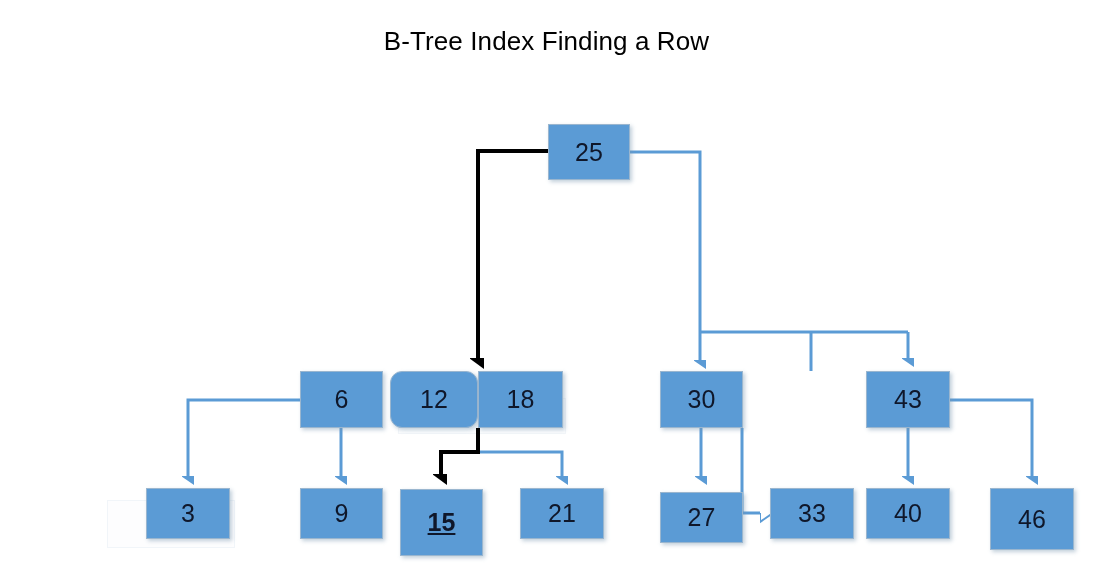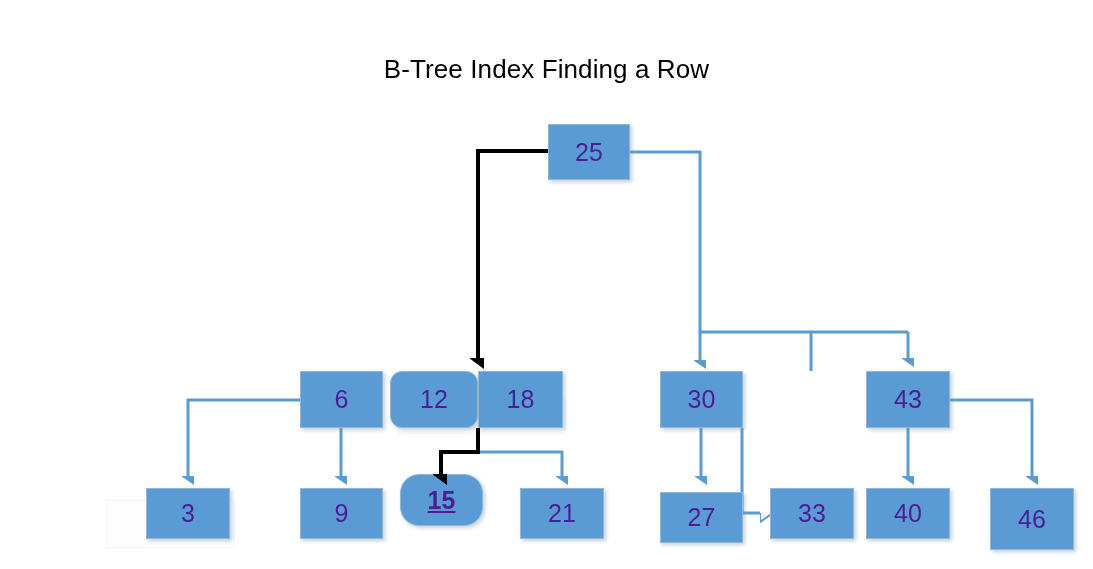--- a/index.html
+++ b/index.html
@@ -24,28 +24,27 @@
     position: absolute;
     left: 0;
     top: 26px;
     width: 1093px;
     text-align: center;
     font-size: 26px;
     color: #000000;
     font-family: "Liberation Sans", sans-serif;
     letter-spacing: 0.1px;
     white-space: nowrap;
-    margin-top: 28px;
   }
   .node {
     position: absolute;
     box-sizing: border-box;
     background: #5B9BD5;
     border: 1px solid #9ab6cf;
-    color: #4c1d95;
+    color: #0f172a;
     display: flex;
     align-items: center;
     justify-content: center;
     font-size: 25px;
     font-family: "Liberation Sans", sans-serif;
     box-shadow: 2px 2px 4px rgba(120,150,175,0.45);
     z-index: 5;
   }
   .node.target {
     font-weight: bold;
@@ -140,21 +139,21 @@
   <div class="node" style="left:548px; top:124px; width:82px; height:56px;">25</div>
 
   <div class="node" style="left:300px; top:371px; width:83px; height:57px;">6</div>
   <div class="node" style="left:390px; top:371px; width:88px; height:57px;border-radius:12px;">12</div>
   <div class="node" style="left:478px; top:371px; width:85px; height:57px;">18</div>
   <div class="node" style="left:660px; top:371px; width:83px; height:57px;">30</div>
   <div class="node" style="left:866px; top:371px; width:84px; height:57px;">43</div>
 
   <div class="node" style="left:146px; top:488px; width:84px; height:51px;">3</div>
   <div class="node" style="left:300px; top:488px; width:83px; height:51px;">9</div>
-  <div class="node target" style="left:400px; top:474px; width:83px; height:52px;border-radius:19px;">15</div>
+  <div class="node target" style="left:400px; top:489px; width:83px; height:67px;">15</div>
   <div class="node" style="left:520px; top:488px; width:84px; height:51px;">21</div>
   <div class="node" style="left:660px; top:492px; width:83px; height:51px;">27</div>
   <div class="node" style="left:770px; top:488px; width:84px; height:51px;">33</div>
   <div class="node" style="left:866px; top:488px; width:84px; height:51px;">40</div>
   <div class="node" style="left:990px; top:488px; width:84px; height:62px;">46</div>
 
   <svg class="links over" viewBox="0 0 1093 569">
     <defs>
       <marker id="arrowBlackDown2" markerWidth="16" markerHeight="14" refX="0" refY="6" orient="auto" markerUnits="userSpaceOnUse">
         <path d="M-11,0 L11,0 L0,15 z" fill="#000000"></path>

